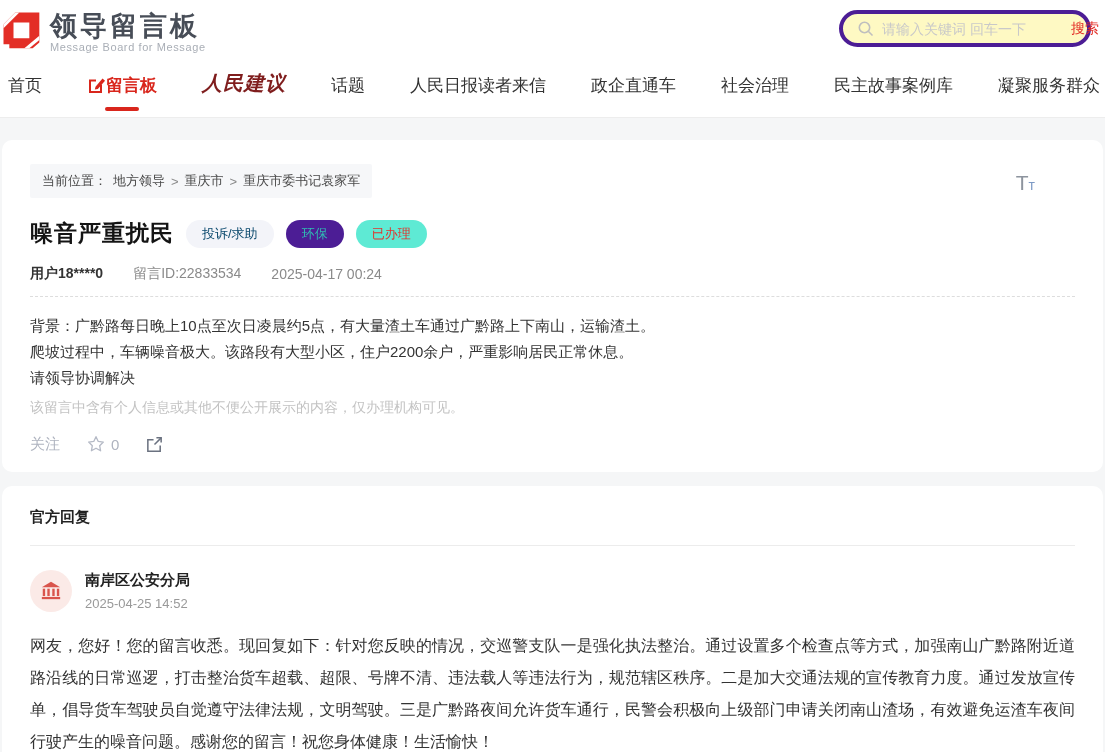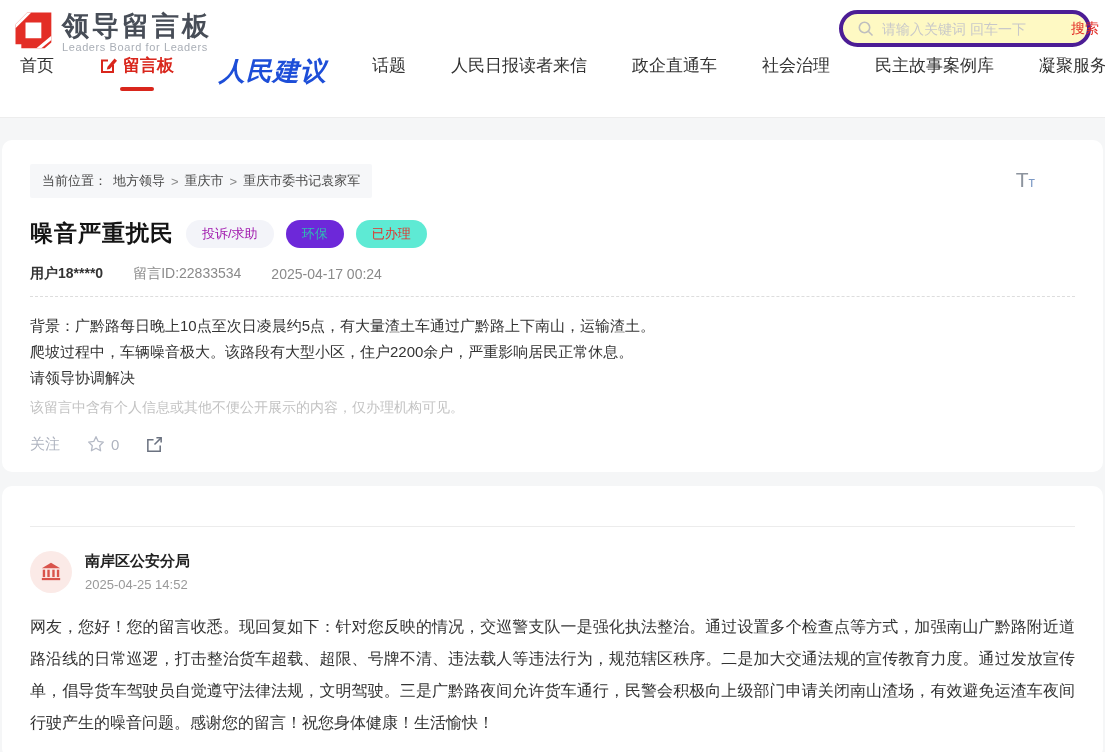--- a/index.html
+++ b/index.html
@@ -4,63 +4,63 @@
 <style>
   * { margin: 0; padding: 0; box-sizing: border-box; }
   html, body { width: 1105px; height: 752px; overflow: hidden; }
   body {
     font-family: "Liberation Sans", "DejaVu Sans", sans-serif;
     background: #f5f6f7;
     color: #333;
   }
 
   
-  .header { background: #fff; padding: 10px 14px 0 12px; border-bottom: 1px solid #ededed; height: 118px; }
+  .header { background: #fff; padding: 10px 14px 0 0; border-bottom: 1px solid #ededed; height: 118px; }
   .header-top { display: flex; justify-content: space-between; align-items: flex-start; }
   .logo { display: flex; align-items: center; gap: 8px; }
   .logo svg { width: 42px; height: 40px; }
   .brand-text { display: flex; flex-direction: column; }
   .brand-title { font-size: 27px; font-weight: bold; color: #474d57; letter-spacing: 3px; line-height: 28px; }
   .brand-subtitle { font-size: 11px; color: #a9aeb6; letter-spacing: 0.6px; margin-top: 1px; }
 
   .search-pill { width: 252px; height: 37px; border: 4px solid #4c1d95; border-radius: 19px;
     display: flex; align-items: center; padding: 0 14px; gap: 8px; background: #fef9c3; }
   .search-pill input { flex: 1; border: none; outline: none; font-size: 14px; color: #333;
     font-family: inherit; background: transparent; }
   .search-pill input::placeholder { color: #c9c9c9; }
   .search-btn { border: none; background: none; color: #e32e26; font-size: 14px; cursor: pointer; font-family: inherit; white-space: nowrap; }
 
-  .nav { display: flex; align-items: flex-start; padding-left: 8px; }
+  .nav { display: flex; align-items: flex-end; margin-top: 16px; padding-left: 8px; }
   .nav-item { font-size: 17px; color: #333; margin-right: 45px; cursor: pointer; white-space: nowrap; position: relative; padding-bottom: 14px; }
-  .nav-item.active { color: #d9261c; font-weight: bold; display: flex; align-items: center; gap: 5px; }
+  .nav-item.active { color: #d9261c; font-weight: bold; display: flex; align-items: center; }
   .nav-item.active::after { content: ""; position: absolute; left: 50%; transform: translateX(-50%);
     bottom: 0; width: 34px; height: 4px; background: #d9261c; border-radius: 2px; }
-  .nav-item.suggestion-logo { color: #1d4ed8; font-weight: bold; font-style: italic; font-size: 26px; letter-spacing: 1px; }
+  .nav-item.suggestion-logo { color: #7f1d1d; font-weight: bold; font-style: italic; font-size: 20px; letter-spacing: 1px; }
 
   
   .card { background: #fff; border-radius: 10px; margin: 0 2px; }
   .message-card { margin-top: 22px; padding: 24px 28px 18px; }
   .reply-card { margin-top: 14px; padding: 22px 28px 14px; min-height: 272px; }
 
   
-  .crumb-row { display: flex; justify-content: space-between; align-items: flex-start; }
+  .crumb-row { display: flex; justify-content: space-between; align-items: center; }
   .breadcrumb { display: inline-flex; align-items: center; gap: 6px; background: #f6f7f9;
     padding: 8px 12px; font-size: 13px; color: #4a4a4a; border-radius: 2px; }
   .breadcrumb .crumb { cursor: pointer; }
   .breadcrumb .sep { color: #8a8a8a; }
   .font-toggle { cursor: pointer; margin-right: 40px; margin-top: 4px; user-select: none; }
   .font-toggle .t-big { font-size: 21px; color: #8d949e; }
   .font-toggle .t-small { font-size: 14px; color: #7d9ac5; }
 
   
   .title-row { margin-top: 20px; display: flex; align-items: center; }
   .page-title { font-size: 23px; font-weight: bold; color: #141414; letter-spacing: 1px; }
   .tag { display: inline-block; font-size: 13px; padding: 5px 16px; border-radius: 15px; margin-left: 12px; }
-  .tag-category { color: #a21caf; background: #f3f4f9; }
-  .tag-field { color: #2fbdb3; background: #6d28d9; font-family: Liberation Mono, monospace; }
+  .tag-category { color: #0c4a6e; background: #f3f4f9; }
+  .tag-field { color: #2fbdb3; background: #4c1d95; font-family: Liberation Mono, monospace; }
   .tag-status { color: #e0342e; background: #5eead4; }
 
   .meta-row { margin-top: 16px; display: flex; align-items: center; gap: 30px; font-size: 14px;
     padding-bottom: 13px; border-bottom: 1px dashed #ddd; }
   .meta-user { font-weight: bold; color: #333; }
   .meta-gray { color: #8a8a8a; }
 
   .msg-body { margin-top: 16px; font-size: 15px; color: #333; }
   .msg-body p { line-height: 26px; margin: 0; }
   .privacy-note { margin-top: 3px; font-size: 14px; color: #c3c3c3; line-height: 26px; }
@@ -88,21 +88,21 @@
       <span>
         <svg viewBox="0 0 48 48">
           <path fill="#e32e26" fill-rule="evenodd" d="M17 3 L46 3 L46 39 L38 46 L10 46 L10 41 L3 41 L3 17 Z
                M15 15 L15 34 L34 34 L34 15 Z"></path>
           <path fill="#fff" d="M3 17 L17 3 L22 3 L3 22 Z"></path>
           <path fill="#fff" d="M28 46 L46 31 L46 36 L34 46 Z"></path>
         </svg>
       </span>
       <span class="brand-text">
         <span class="brand-title">领导留言板</span>
-        <span class="brand-subtitle">Leaders Board for Leaders</span>
+        <span class="brand-subtitle">Message Board for Message</span>
       </span>
     </div>
 
     <div class="search-pill">
       <span style="display:flex;">
         <svg width="17" height="17" viewBox="0 0 17 17" fill="none" stroke="#bfbfbf" stroke-width="1.6">
           <circle cx="7.5" cy="7.5" r="5.2"></circle>
             <line x1="11.5" y1="11.5" x2="15.5" y2="15.5"></line>
         </svg>
       </span>
@@ -183,20 +183,21 @@
           <path d="M16 11 V17 H3 V5 H9"></path>
           <path d="M12 3 H17 V8"></path>
           <path d="M17 3 L10 10"></path>
         </svg>
       </span>
     </span>
   </div>
 </div>
 
 <div class="card reply-card">
+  <div class="section-title">官方回复</div>
   <div class="section-divider"></div>
 
   <div class="reply-head">
     <div class="avatar">
       <span style="display:flex;">
         <svg width="22" height="22" viewBox="0 0 24 24" fill="#d9544c">
           <path d="M12 2 L22 8 H2 Z"></path>
           <rect x="3" y="9.5" width="2.6" height="8"></rect>
           <rect x="8" y="9.5" width="2.6" height="8"></rect>
           <rect x="13.4" y="9.5" width="2.6" height="8"></rect>

